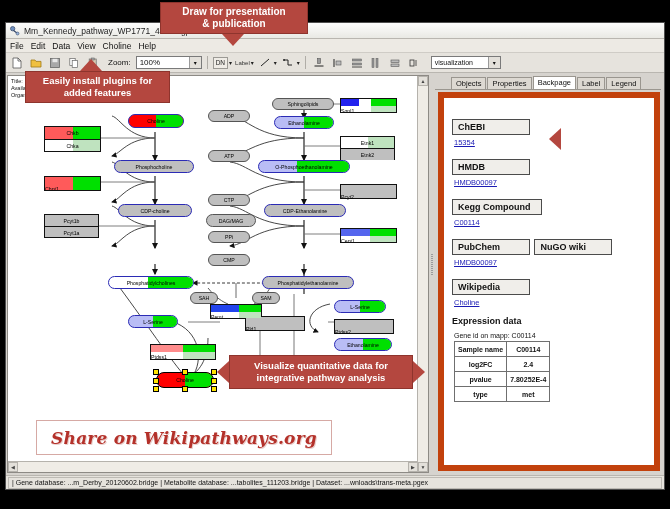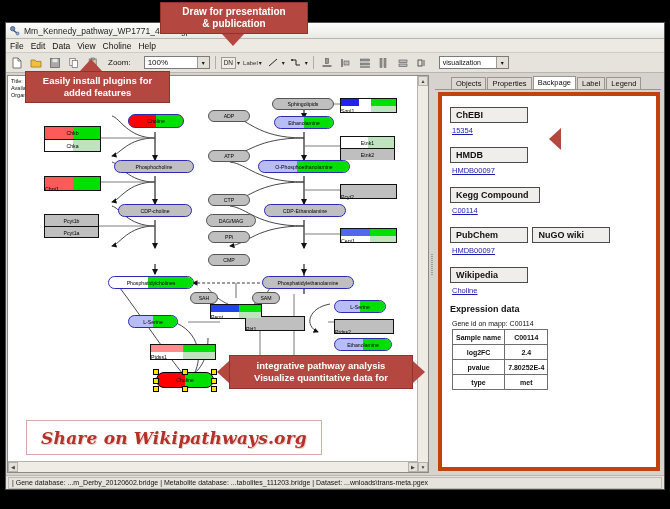--- a/index.html
+++ b/index.html
@@ -15,21 +15,21 @@
   .titlebar .tb-text{font-size:8.5px;color:#1d1d1d;white-space:nowrap;overflow:hidden;}
 
   .menubar{height:14px;background:#edeae4;border-bottom:1px solid #cfccc6;display:flex;align-items:center;
        padding-left:4px;box-sizing:border-box;gap:7px;}
   .menubar span{font-size:8.5px;color:#111;cursor:default;}
 
   .toolbar{height:20px;background:#e6e3dd;border-bottom:1px solid #b9b6b0;display:flex;align-items:center;
        padding:0 3px;box-sizing:border-box;gap:3px;}
   .tbtn{width:14px;height:14px;border:1px solid transparent;display:flex;align-items:center;justify-content:center;}
   .sep{width:1px;height:13px;background:#b0ada7;margin:0 2px;}
-  .zlabel{font-size:8px;color:#111;margin:0 10px 0 4px;}
+  .zlabel{font-size:8px;color:#111;margin:0 2px 0 4px;}
   .combo{height:13px;border:1px solid #7a7a7a;background:#fff;display:flex;align-items:center;
       font-size:8px;color:#111;padding-left:3px;box-sizing:border-box;}
   .combo .arrow{margin-left:auto;width:11px;height:11px;background:#e3e0da;border-left:1px solid #9a9a9a;
       display:flex;align-items:center;justify-content:center;font-size:6px;}
   .dd{display:flex;align-items:center;gap:1px;}
   .ddcaret{font-size:6px;color:#222;}
   .minibtn{font-size:6.5px;color:#222;border:1px solid #9c9a95;background:#efece6;padding:0 2px;line-height:10px;}
 
   
   .content{position:absolute;left:0;top:51px;right:0;bottom:15px;display:flex;}
@@ -41,21 +41,21 @@
   .sidesplit::after{content:"";position:absolute;left:1px;top:45%;width:2px;height:22px;
       background:repeating-linear-gradient(#9a9a9a 0 1px,transparent 1px 2px);}
 
   .tabrow{position:absolute;left:21px;top:2px;right:2px;height:13px;display:flex;align-items:flex-end;gap:1px;}
   .tab{font-size:7.5px;color:#111;padding:1px 4px 1px 4px;border:1px solid #9a968f;border-bottom:none;
       background:#ddd9d2;line-height:10px;}
   .tab.active{background:#fff;font-weight:normal;padding-bottom:2px;}
   .tabline{position:absolute;left:5px;top:14px;right:2px;height:1px;background:#9a968f;}
 
   .backpage{position:absolute;left:8px;top:17px;right:3px;bottom:2px;background:#fff;
-      border:4px solid #c2410c;overflow:hidden;box-sizing:border-box;padding:8px 6px 0 8px;}
+      border:6px solid #c2410c;overflow:hidden;box-sizing:border-box;padding:18px 6px 0 8px;}
   .bp-head{display:inline-block;border:1px solid #4b4b4b;background:#f0eeea;font-weight:bold;font-size:9px;
       color:#111;padding:2px 10px 2px 5px;min-width:78px;box-sizing:border-box;margin-bottom:3px;}
   .bp-val{font-size:7.5px;color:#111;margin:0 0 9px 2px;}
   .bp-link{font-size:7.5px;color:#1a1ab4;text-decoration:underline;margin:0 0 9px 2px;cursor:pointer;}
   .bp-exp{font-size:9px;font-weight:bold;color:#111;margin:2px 0 6px 0;}
   .bp-geneid{font-size:7px;color:#111;margin:0 0 2px 2px;}
 
   .dtable{border-collapse:collapse;margin-left:2px;}
   .dtable td{border:1px solid #6f6f6f;font-size:7px;color:#111;text-align:center;
       padding:2px 3px;height:10px;background:#fff;font-weight:bold;}
@@ -558,23 +558,23 @@
 
   <div class="callout" style="left:25px;top:71px;width:145px;height:32px;font-size:9.5px;flex-direction:column;">
     <div>Easily install plugins for</div>
     <div>added features</div>
   </div>
   <div style="position:absolute;left:80px;top:59px;width:0;height:0;border-left:11px solid transparent;border-right:11px solid transparent;border-bottom:12px solid #b4473f;z-index:50;"></div>
 
   <div style="position:absolute;left:549px;top:128px;width:0;height:0;border-top:11px solid transparent;border-bottom:11px solid transparent;border-right:12px solid #b4473f;z-index:50;"></div>
 
   <div class="callout" style="left:229px;top:355px;width:184px;height:34px;font-size:9.5px;flex-direction:column;">
+    <div>Visualize quantitative data  for</div>
     <div>integrative pathway analysis</div>
-    <div>Visualize quantitative data  for</div>
   </div>
   <div style="position:absolute;left:217px;top:361px;width:0;height:0;border-top:11px solid transparent;border-bottom:11px solid transparent;border-right:12px solid #b4473f;z-index:50;"></div>
   <div style="position:absolute;left:413px;top:361px;width:0;height:0;border-top:11px solid transparent;border-bottom:11px solid transparent;border-left:12px solid #b4473f;z-index:50;"></div>
 
-  <div class="wikibox" style="left:26px;top:420px;width:294px;height:33px;">
+  <div class="wikibox" style="left:36px;top:420px;width:294px;height:33px;">
     <span>Share on Wikipathways.org</span>
   </div>
 
 </div>
 
 </body></html>

